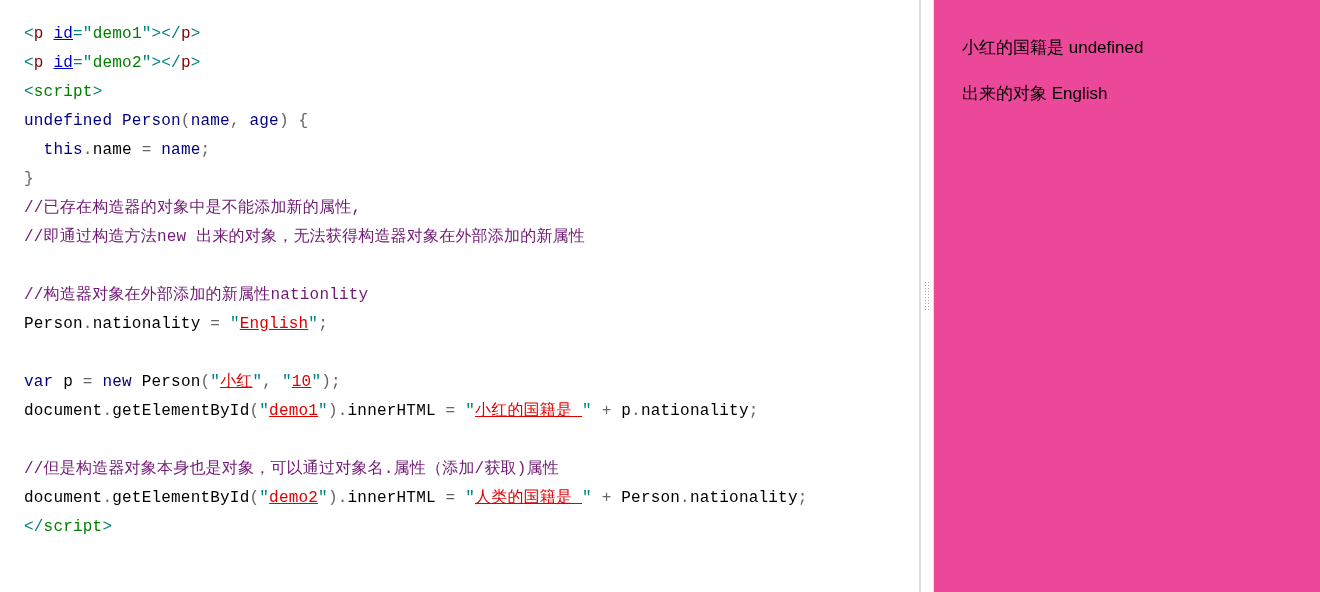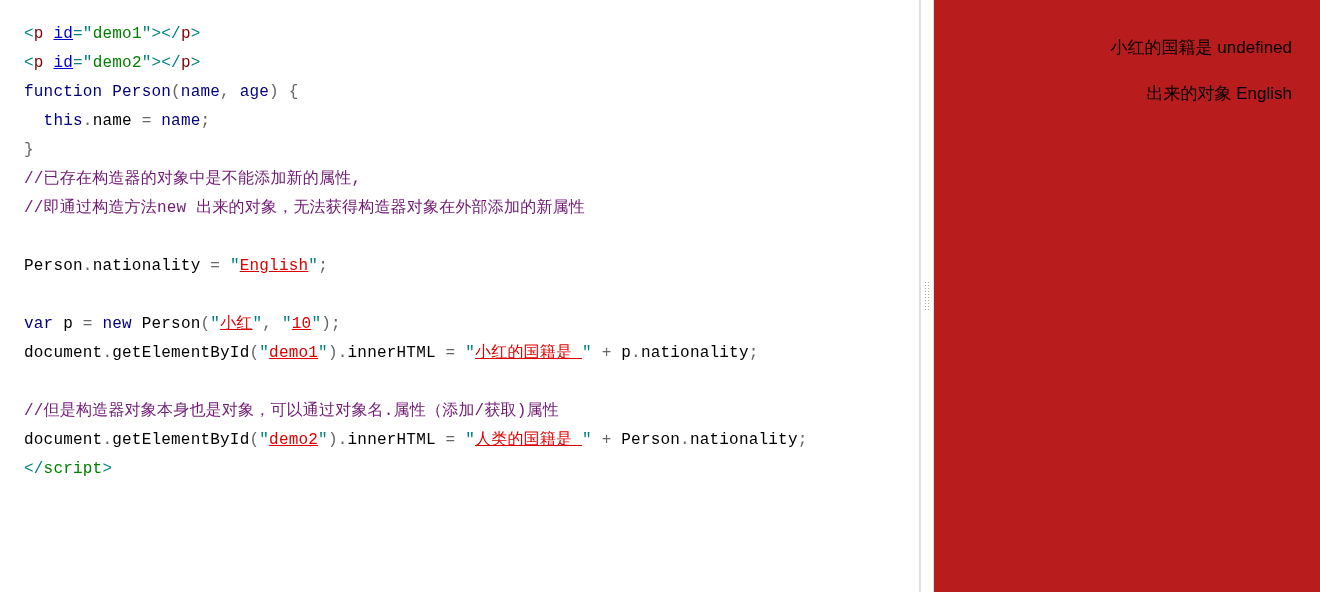--- a/index.html
+++ b/index.html
@@ -57,23 +57,22 @@
     }
     .separator-grip {
       width: 6px;
       height: 30px;
       background-image: radial-gradient(circle, #aaa 1px, transparent 1px);
       background-size: 3px 3px;
     }
     .output-panel {
       flex: 1;
       padding: 36px 28px;
-      background: #b91c1c;
+      background: #ec4899;
       font-family: 'Microsoft YaHei', Arial, sans-serif;
-      text-align: right;
     }
     .output-line {
       font-size: 17px;
       line-height: 1.4;
       margin-bottom: 22px;
       color: #000;
     }
     
     .c-teal { color: #008080; }
     .c-blue { color: #0000CC; text-decoration: underline; }
@@ -84,26 +83,28 @@
     .c-black { color: #000000; }
     .c-orange { color: #701a75; }
     .c-brown { color: #DD0000; text-decoration: underline; }
   </style>
 </head>
 <body>
 
 <div class="code-panel">
   <div class="code-line"><span class="c-teal">&lt;</span><span class="c-maroon">p</span><span> </span><span class="c-blue">id</span><span class="c-teal">=</span><span class="c-teal">"</span><span class="c-green">demo1</span><span class="c-teal">"</span><span class="c-teal">&gt;</span><span class="c-teal">&lt;/</span><span class="c-maroon">p</span><span class="c-teal">&gt;</span></div>
   <div class="code-line"><span class="c-teal">&lt;</span><span class="c-maroon">p</span><span> </span><span class="c-blue">id</span><span class="c-teal">=</span><span class="c-teal">"</span><span class="c-green">demo2</span><span class="c-teal">"</span><span class="c-teal">&gt;</span><span class="c-teal">&lt;/</span><span class="c-maroon">p</span><span class="c-teal">&gt;</span></div>
-  <div class="code-line"><span class="c-navy">function</span><span> </span><span class="c-navy">Person</span><span class="c-gray">(</span><span class="c-navy">name</span><span class="c-gray">,</span><span> </span><span class="c-navy">age</span><span class="c-gray">)</span><span> </span><span class="c-gray">{</span></div>
+  <div class="code-line"><span class="c-teal">&lt;</span><span class="c-green">script</span><span class="c-teal">&gt;</span></div>
+  <div class="code-line"><span class="c-navy">undefined</span><span> </span><span class="c-navy">Person</span><span class="c-gray">(</span><span class="c-navy">name</span><span class="c-gray">,</span><span> </span><span class="c-navy">age</span><span class="c-gray">)</span><span> </span><span class="c-gray">{</span></div>
   <div class="code-line"><span>  </span><span class="c-navy">this</span><span class="c-gray">.</span><span class="c-black">name</span><span> </span><span class="c-gray">=</span><span> </span><span class="c-navy">name</span><span class="c-gray">;</span></div>
   <div class="code-line"><span class="c-gray">}</span></div>
   <div class="code-line"><span class="c-orange">//已存在构造器的对象中是不能添加新的属性,</span></div>
   <div class="code-line"><span class="c-orange">//即通过构造方法new 出来的对象，无法获得构造器对象在外部添加的新属性</span></div>
   <div class="code-line"><span> </span></div>
+  <div class="code-line"><span class="c-orange">//构造器对象在外部添加的新属性nationlity</span></div>
   <div class="code-line"><span class="c-black">Person</span><span class="c-gray">.</span><span class="c-black">nationality</span><span> </span><span class="c-gray">=</span><span> </span><span class="c-teal">"</span><span class="c-brown">English</span><span class="c-teal">"</span><span class="c-gray">;</span></div>
   <div class="code-line"><span> </span></div>
   <div class="code-line"><span class="c-navy">var</span><span> </span><span class="c-black">p</span><span> </span><span class="c-gray">=</span><span> </span><span class="c-navy">new</span><span> </span><span class="c-black">Person</span><span class="c-gray">(</span><span class="c-teal">"</span><span class="c-brown">小红</span><span class="c-teal">"</span><span class="c-gray">,</span><span> </span><span class="c-teal">"</span><span class="c-brown">10</span><span class="c-teal">"</span><span class="c-gray">)</span><span class="c-gray">;</span></div>
   <div class="code-line"><span class="c-black">document</span><span class="c-gray">.</span><span class="c-black">getElementById</span><span class="c-gray">(</span><span class="c-teal">"</span><span class="c-brown">demo1</span><span class="c-teal">"</span><span class="c-gray">)</span><span class="c-gray">.</span><span class="c-black">innerHTML</span><span> </span><span class="c-gray">=</span><span> </span><span class="c-teal">"</span><span class="c-brown">小红的国籍是 </span><span class="c-teal">"</span><span> </span><span class="c-gray">+</span><span> </span><span class="c-black">p</span><span class="c-gray">.</span><span class="c-black">nationality</span><span class="c-gray">;</span></div>
   <div class="code-line"><span> </span></div>
   <div class="code-line"><span class="c-orange">//但是构造器对象本身也是对象，可以通过对象名.属性（添加/获取)属性</span></div>
   <div class="code-line"><span class="c-black">document</span><span class="c-gray">.</span><span class="c-black">getElementById</span><span class="c-gray">(</span><span class="c-teal">"</span><span class="c-brown">demo2</span><span class="c-teal">"</span><span class="c-gray">)</span><span class="c-gray">.</span><span class="c-black">innerHTML</span><span> </span><span class="c-gray">=</span><span> </span><span class="c-teal">"</span><span class="c-brown">人类的国籍是 </span><span class="c-teal">"</span><span> </span><span class="c-gray">+</span><span> </span><span class="c-black">Person</span><span class="c-gray">.</span><span class="c-black">nationality</span><span class="c-gray">;</span></div>
   <div class="code-line"><span class="c-teal">&lt;/</span><span class="c-green">script</span><span class="c-teal">&gt;</span></div>
 </div>
 

